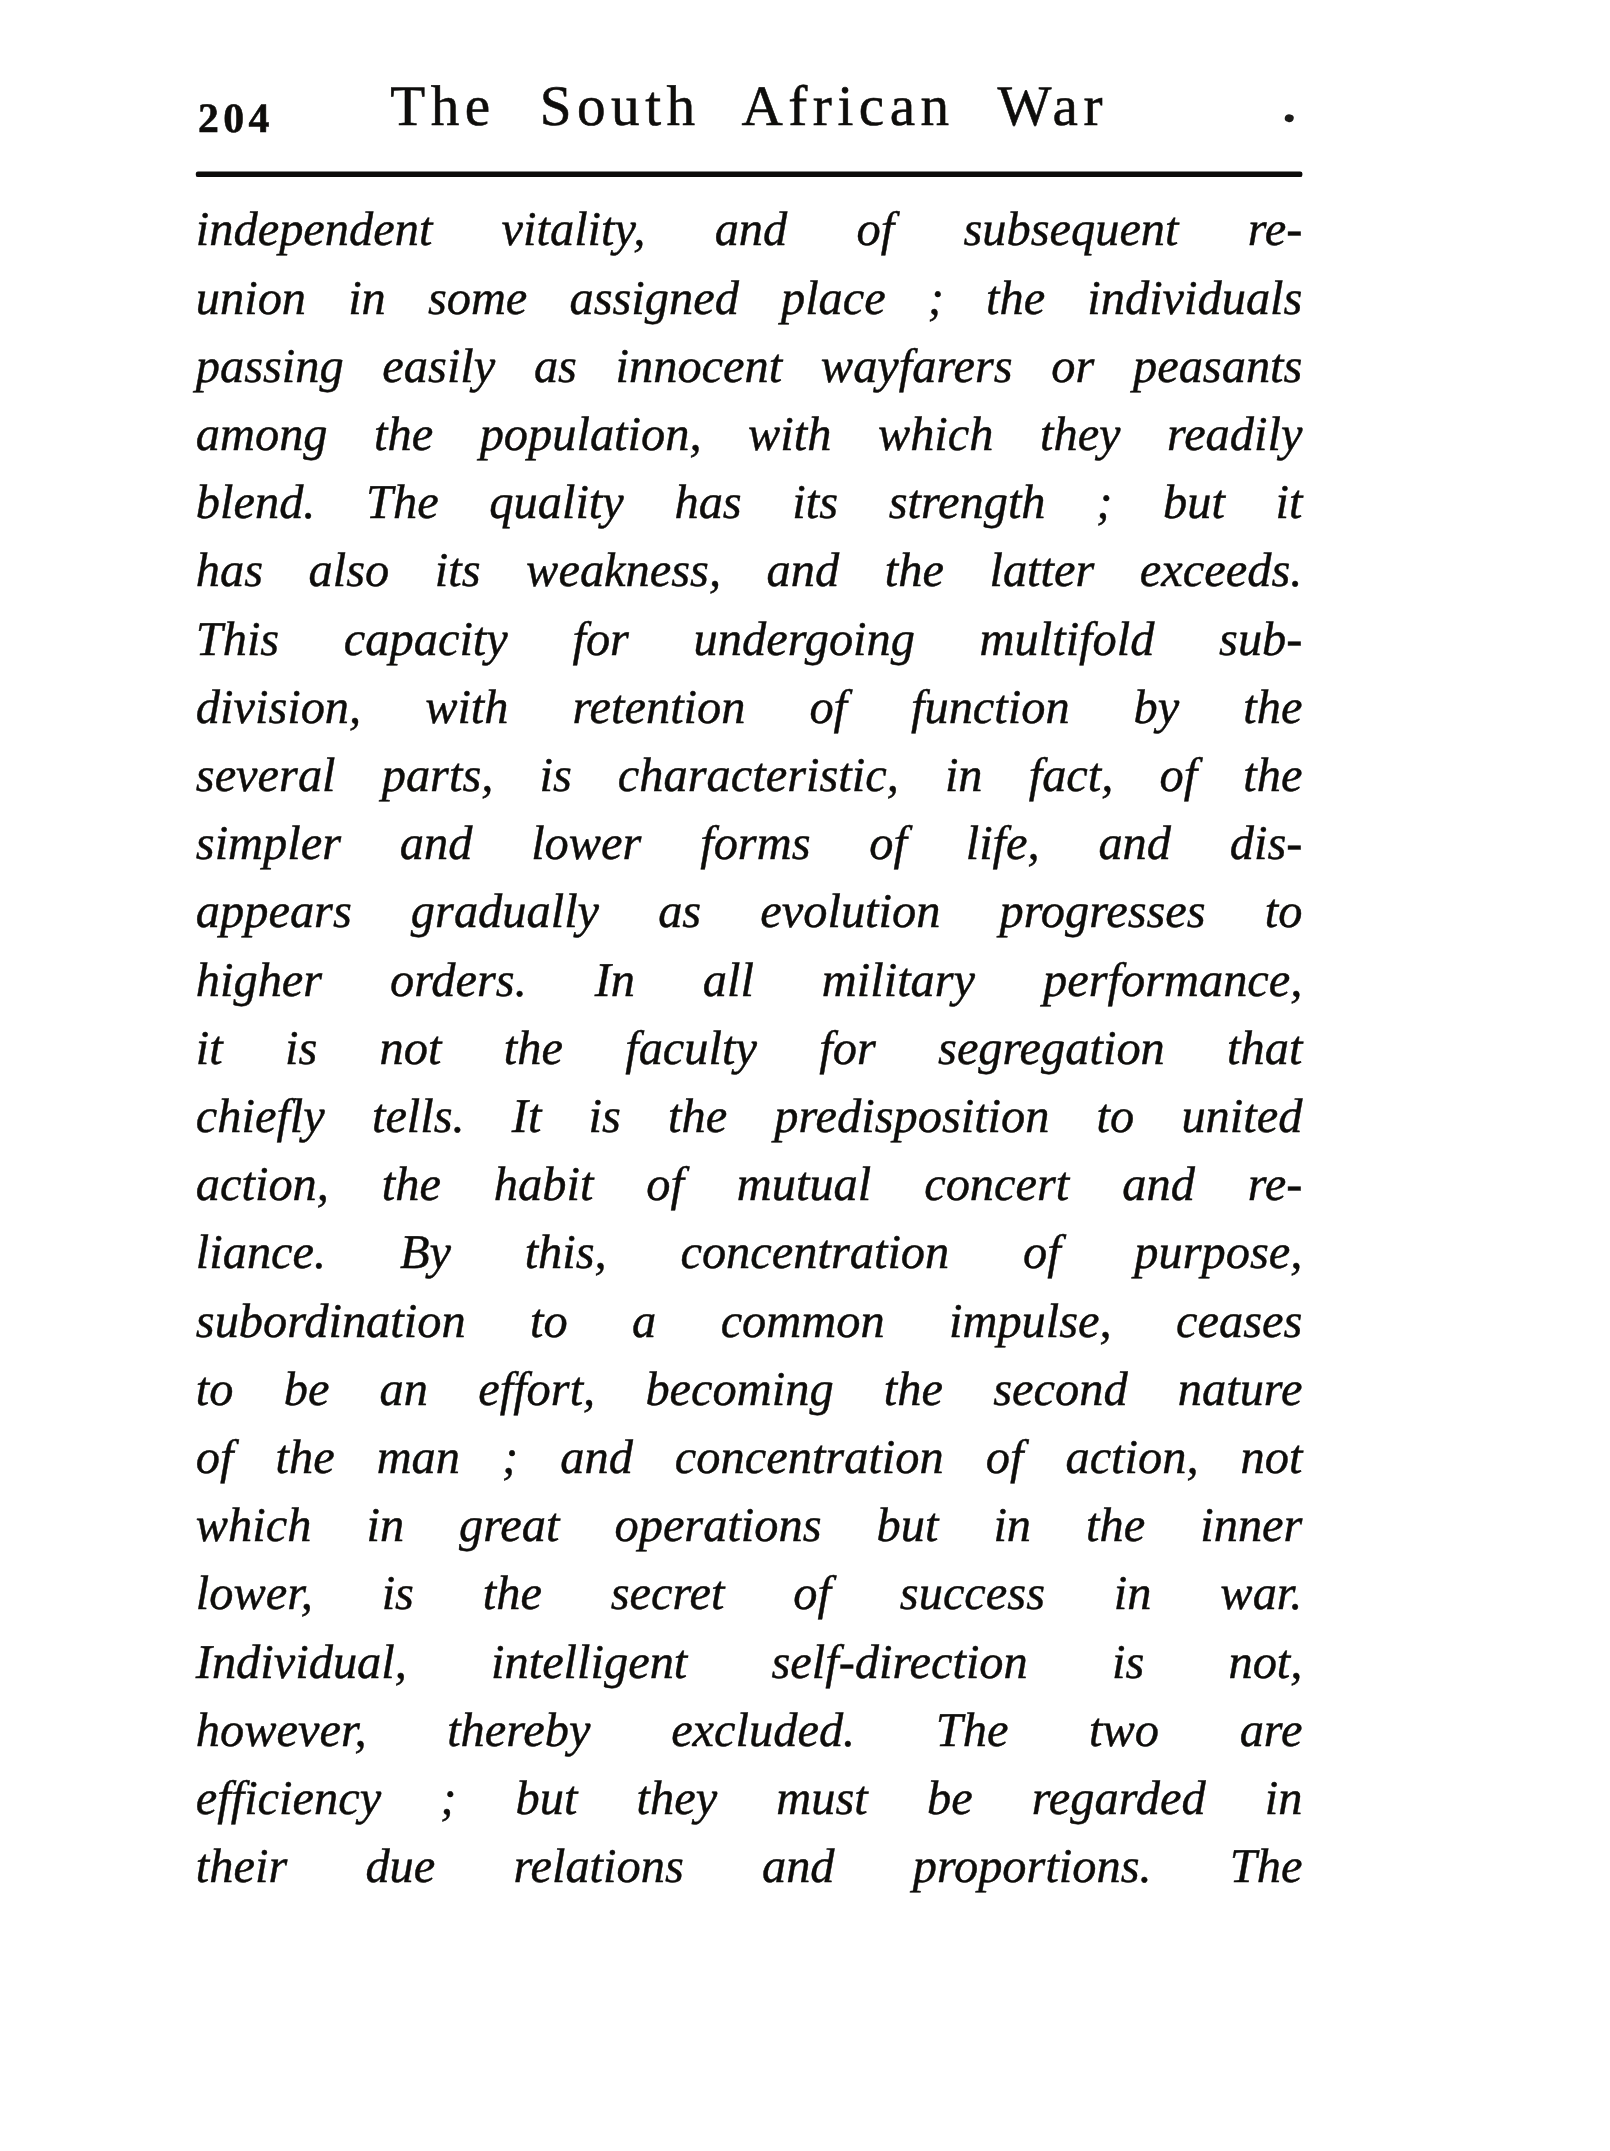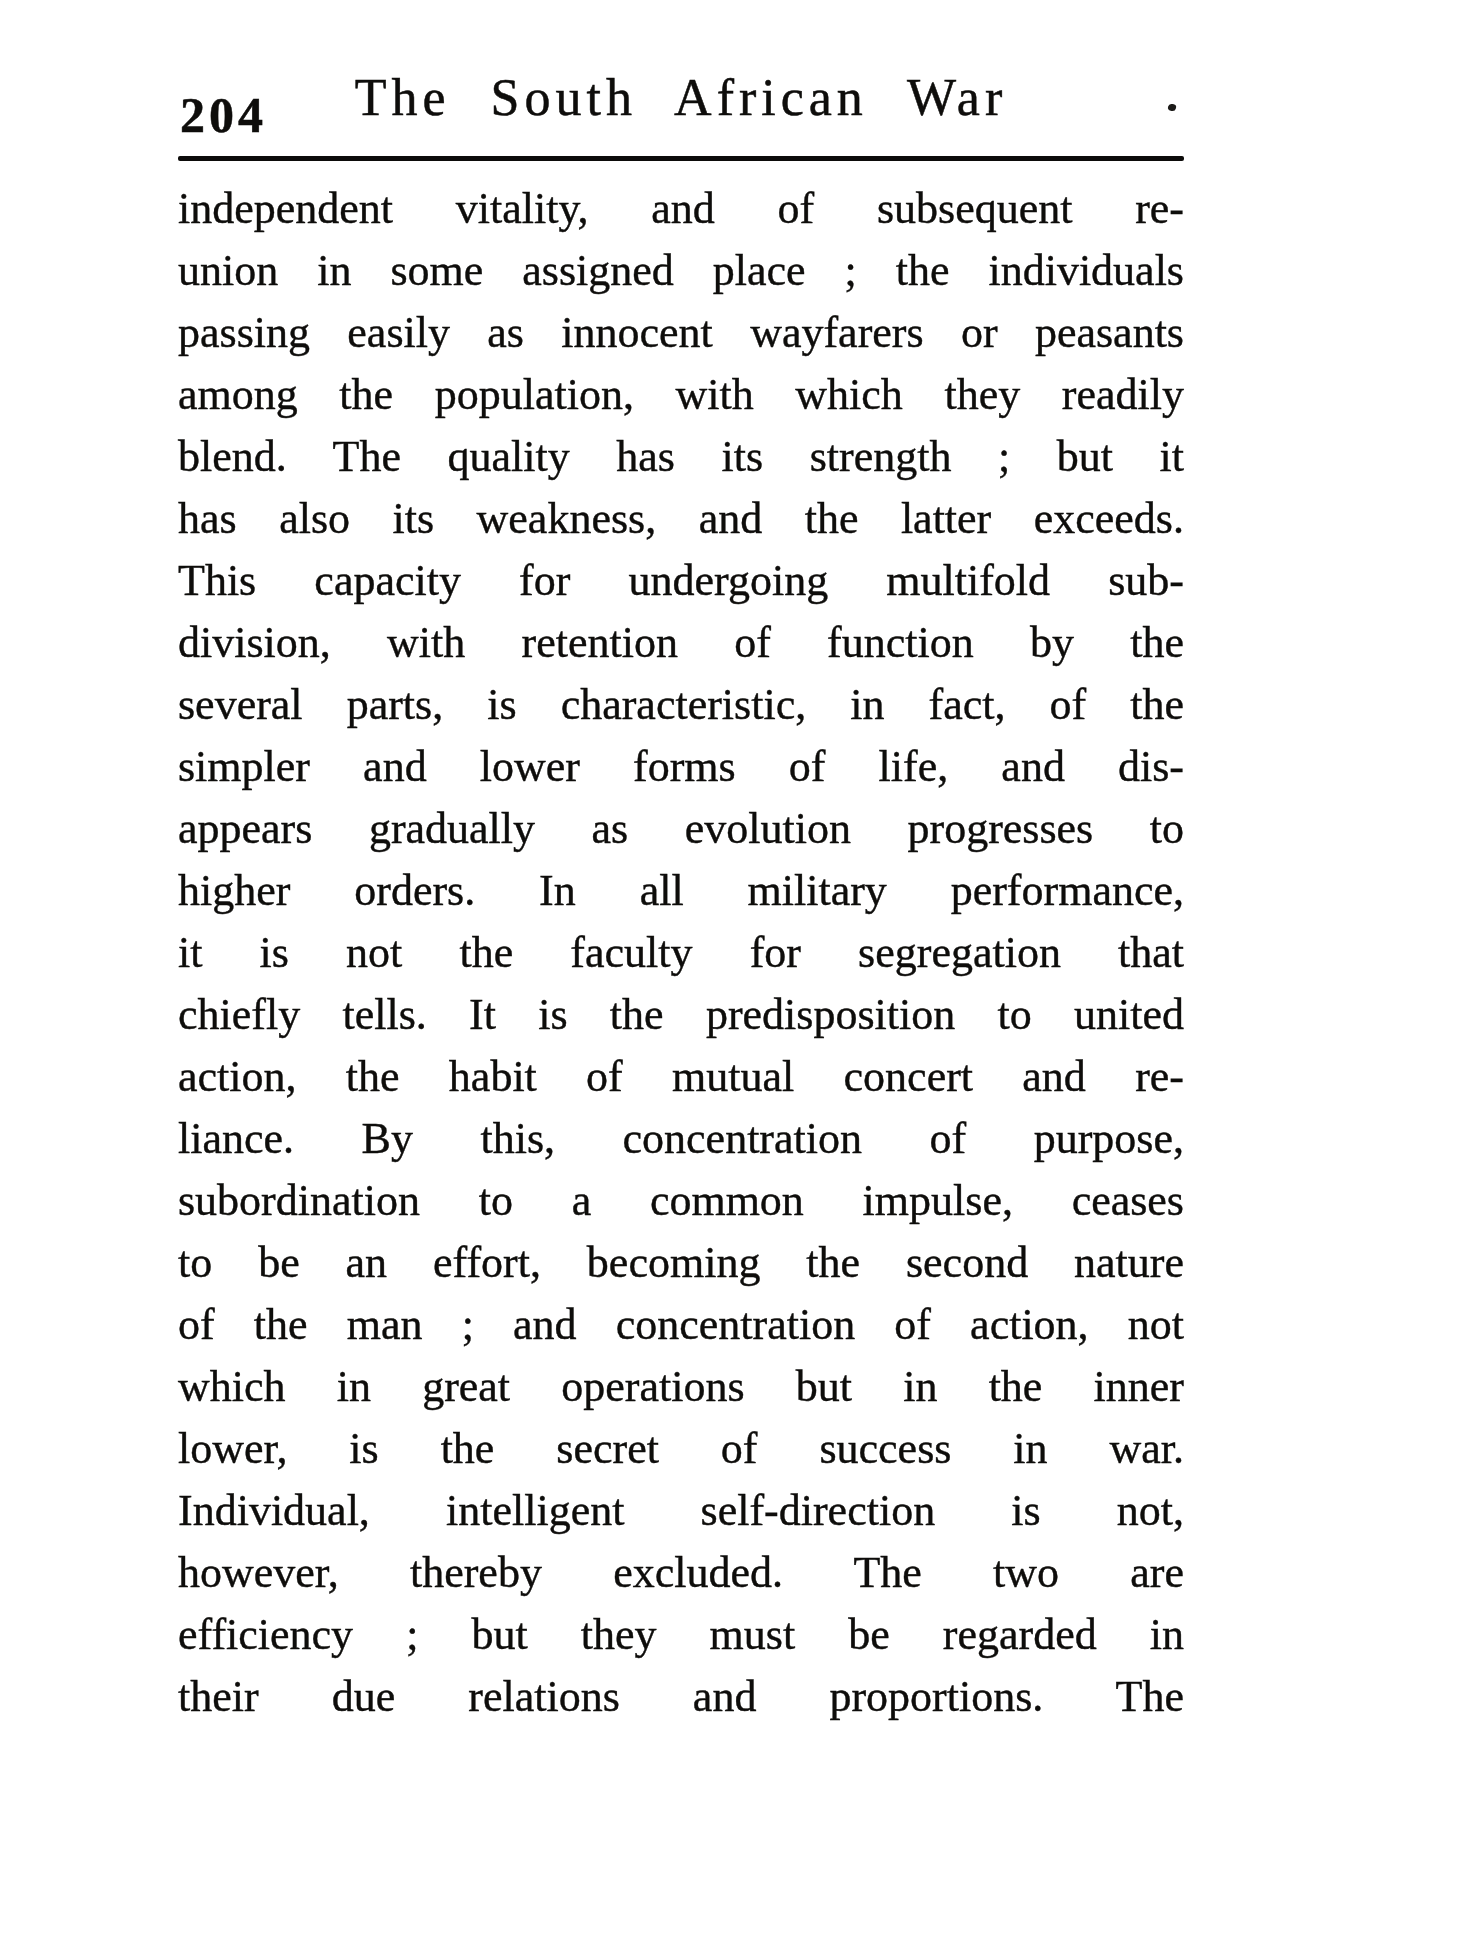--- a/index.html
+++ b/index.html
@@ -11,21 +11,21 @@
   .page {
     position: relative;
     width: 1464px; height: 1955px;
     background: #ffffff;
     color: #0e0d0b;
     overflow: hidden;
   }
   .page-number {
     position: absolute;
     left: 180px; top: 86px;
-    font-size: 50px;
+    font-size: 38px;
     font-weight: 700;
     letter-spacing: 4px;
     -webkit-text-stroke: 0.5px currentColor;
   }
   .running-title {
     position: absolute;
     left: 178px; top: 68px;
     width: 1006px;
     text-align: center;
     font-size: 52px;
@@ -53,20 +53,21 @@
     position: absolute;
     left: 178px; top: 178px;
     width: 1006px;
   }
   .text-line {
     font-size: 44px;
     line-height: 62px;
     text-align: justify;
     text-align-last: justify;
     white-space: normal;
+    font-style: italic;
     -webkit-text-stroke: 0.4px currentColor;
   }
 </style>
 </head>
 <body>
 
 <div class="page">
   <span class="page-number">204</span>
   <span class="running-title">The South African War</span>
   <span class="ink-speck"></span>

